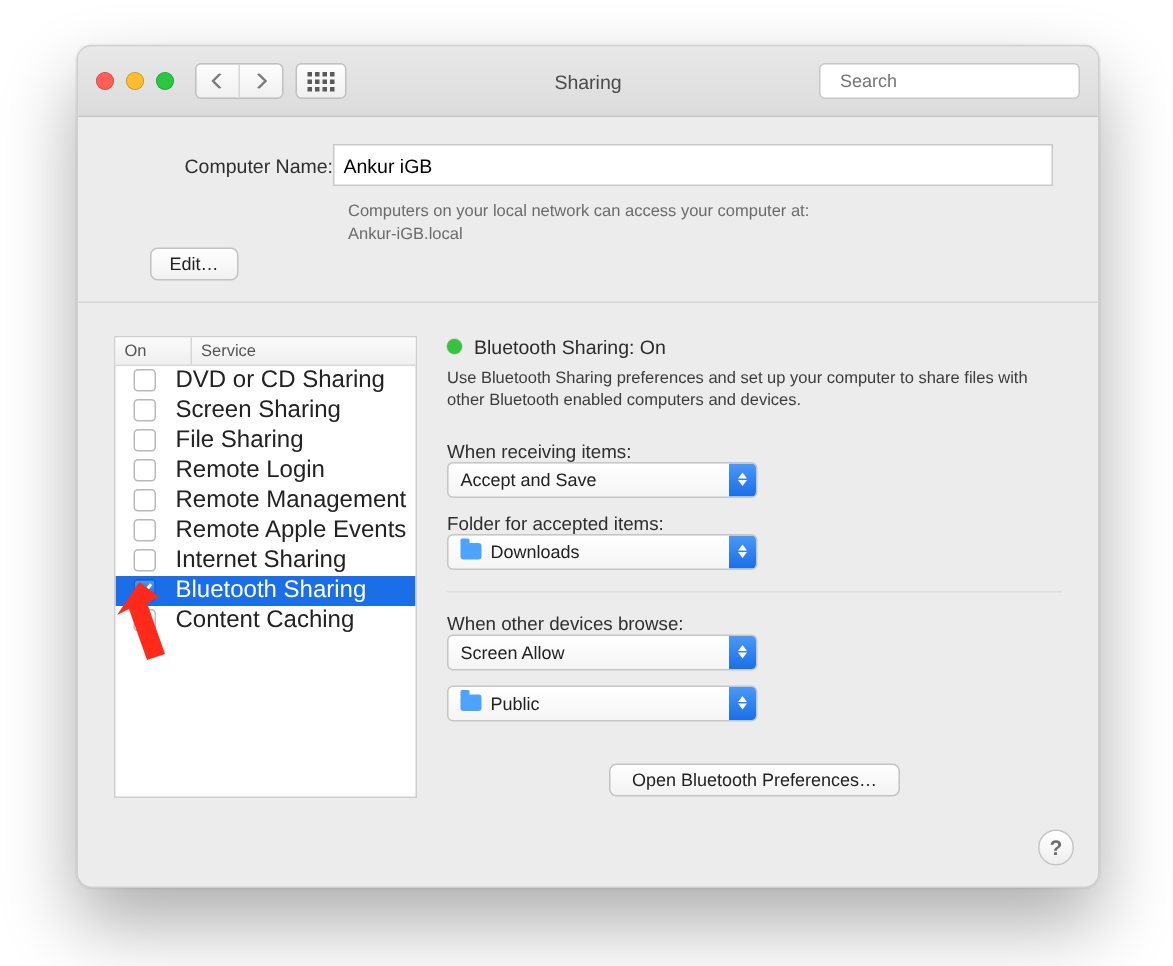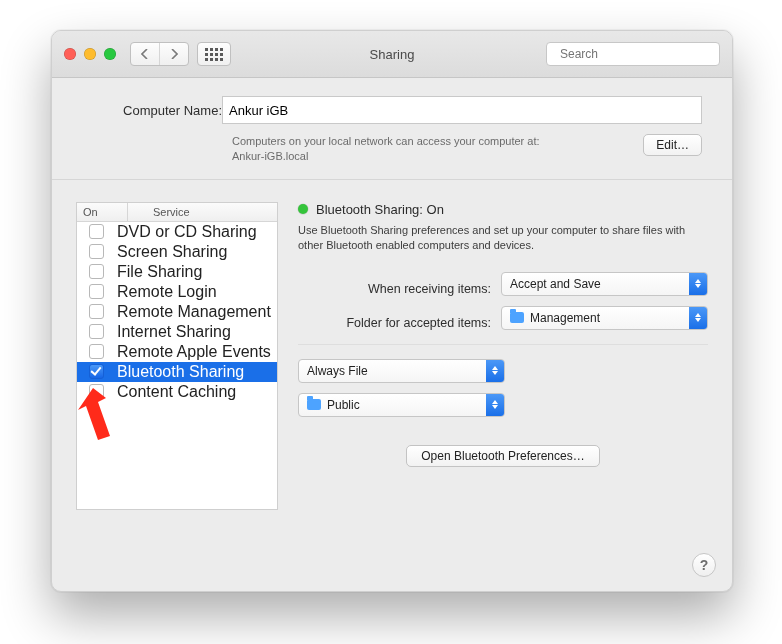--- a/index.html
+++ b/index.html
@@ -101,21 +101,21 @@
   .name-input {
     flex:1;
     height:22px;
     border:1px solid #c9c9c9;
     background:#fff;
     border-radius:0;
     padding: 2px 6px;
     font-size:13px;
   }
   .hint-row {
-    display:flex; margin-top:10px;
+    display:flex; margin-top:10px;flex-direction:column;
   }
   .hint-text {
     flex:1; font-size:11px; color:#6b6b6b; line-height:1.4;
     padding-left:150px;
   }
   .edit-btn-wrap { display:flex; align-items:flex-start; padding-left:18px; }
   .mac-btn {
     background:linear-gradient(#fff,#f2f2f2);
     border:1px solid #c3c3c3;
     border-radius:5px;
@@ -134,21 +134,21 @@
     width: 200px;
     height: 306px;
     background:#fff;
     border:1px solid #cfcfcf;
     display:flex; flex-direction:column;
   }
   .th-row {
     display:flex;
     background:linear-gradient(#fbfbfb,#efefef);
     border-bottom:1px solid #d6d6d6;
-    font-size:11px; color:#555;gap:19px;
+    font-size:11px; color:#555;
   }
   .th-on { width:38px; padding:3px 6px; border-right:1px solid #d6d6d6;}
   .th-svc { flex:1; padding:3px 6px;}
   .tbody { flex:1; overflow:hidden; }
   .svc-row {
     display:flex; align-items:center;
     font-size:16px; color:#222;
     height:20px;
   }
   .svc-on { width:38px; display:flex; justify-content:center; }
@@ -169,21 +169,21 @@
     transform:rotate(40deg);
   }
   .svc-label { padding-left:2px; }
   
   .detail { flex:1; font-size:12.5px; color:#2b2b2b; }
   .status-row { display:flex; align-items:center; gap:8px; margin-bottom:6px;}
   .status-dot { width:10px; height:10px; border-radius:50%; background:#35c43b; box-shadow:0 0 0 0.5px rgba(0,0,0,0.15);}
   .status-text { font-size:13px; }
   .desc { font-size:11px; color:#3c3c3c; line-height:1.4; margin-bottom:18px;}
   .form-grid { display:flex; flex-direction:column; gap:10px;}
-  .frow { display:flex; align-items:flex-end; }
+  .frow { display:flex; align-items:flex-start;flex-direction:column; }
   .flabel { flex:1; text-align:right; padding-right:10px; font-size:12.5px; color:#2e2e2e;}
   .fctl { width: 207px; }
   .popup {
     display:flex; align-items:center;
     height:22px;
     border:1px solid #c6c6c6;
     border-radius:4px;
     background:linear-gradient(#fff,#f5f5f5);
     font-size:12px;
     overflow:hidden;
@@ -328,27 +328,27 @@
             <div class="svc-row">
               <div class="svc-on">
                 <div class="cb"></div>
               </div>
               <div class="svc-label">Remote Management</div>
             </div>
             <div class="svc-row">
               <div class="svc-on">
                 <div class="cb"></div>
               </div>
+              <div class="svc-label">Remote Apple Events</div>
+            </div>
+            <div class="svc-row">
+              <div class="svc-on">
+                <div class="cb"></div>
+              </div>
               <div class="svc-label">Internet Sharing</div>
-            </div>
-            <div class="svc-row">
-              <div class="svc-on">
-                <div class="cb"></div>
-              </div>
-              <div class="svc-label">Remote Apple Events</div>
             </div>
             <div class="svc-row sel">
               <div class="svc-on">
                 <div class="cb checked"></div>
               </div>
               <div class="svc-label">Bluetooth Sharing</div>
             </div>
             <div class="svc-row">
               <div class="svc-on">
                 <div class="cb"></div>
@@ -379,39 +379,40 @@
                   </div>
               </div>
             </div>
           </div>
           <div class="frow">
             <div class="flabel">Folder for accepted items:</div>
             <div class="fctl">
               <div class="popup">
                 <div class="popup-body">
                     <span class="folder-ico"></span>
-                    <span>Management</span>
+                    <span>Downloads</span>
                   </div>
                 <div class="popup-cap">
                     <div class="tri up"></div>
                     <div class="tri down"></div>
                   </div>
               </div>
             </div>
           </div>
         </div>
 
         <div class="sep"></div>
 
         <div class="form-grid">
           <div class="frow">
+            <div class="flabel">When other devices browse:</div>
             <div class="fctl">
               <div class="popup">
                 <div class="popup-body">
-                    <span>Always File</span>
+                    <span>Screen Allow</span>
                   </div>
                 <div class="popup-cap">
                     <div class="tri up"></div>
                     <div class="tri down"></div>
                   </div>
               </div>
             </div>
           </div>
           <div class="frow">
             <div class="fctl">

